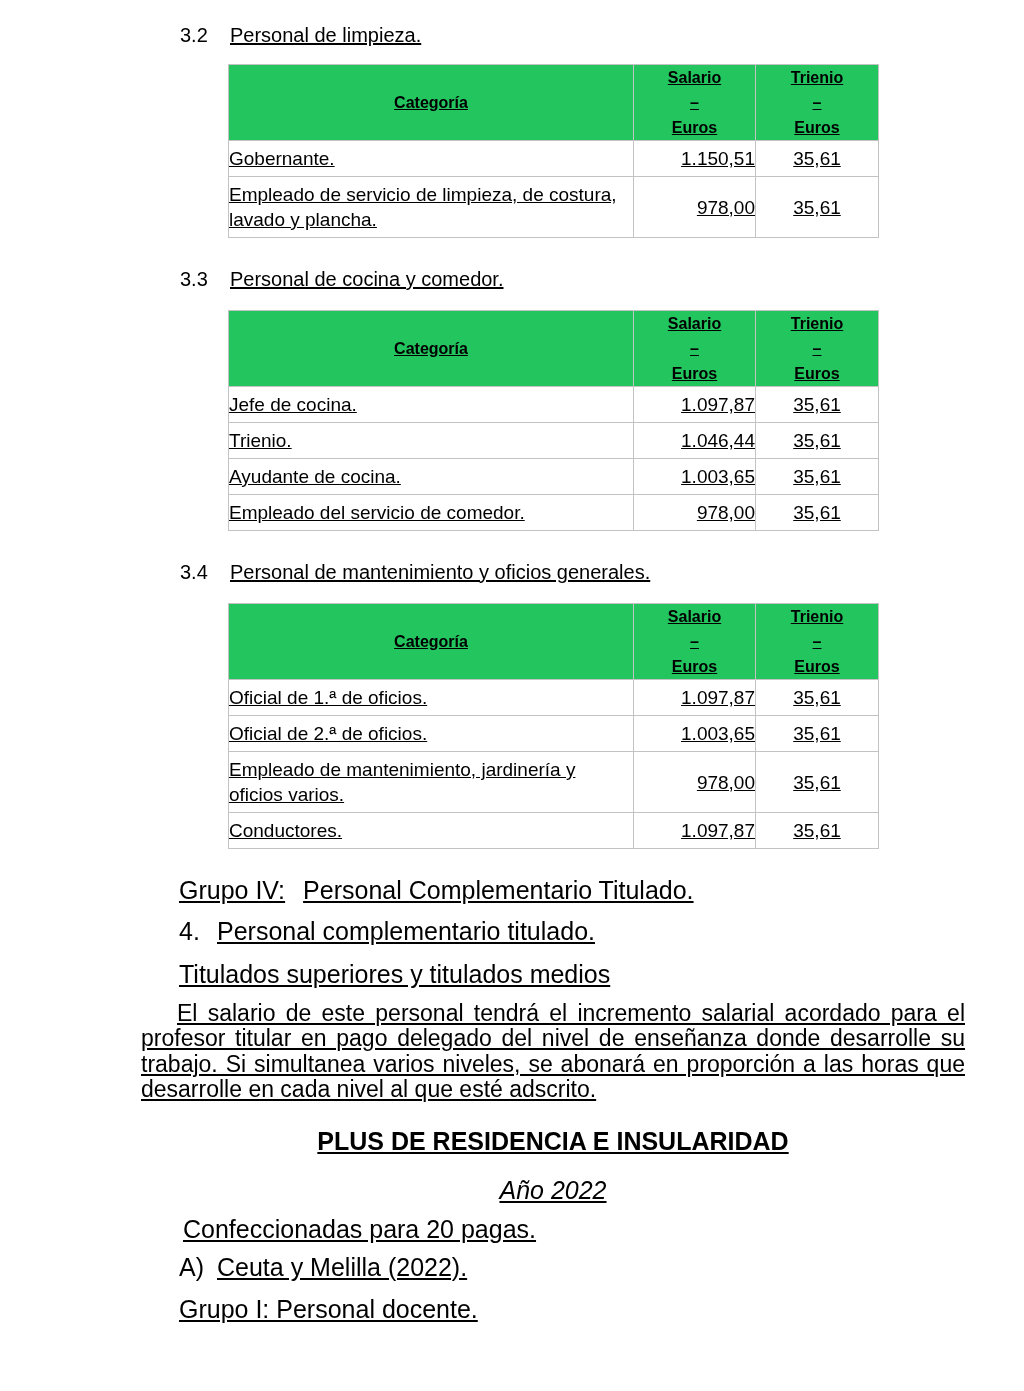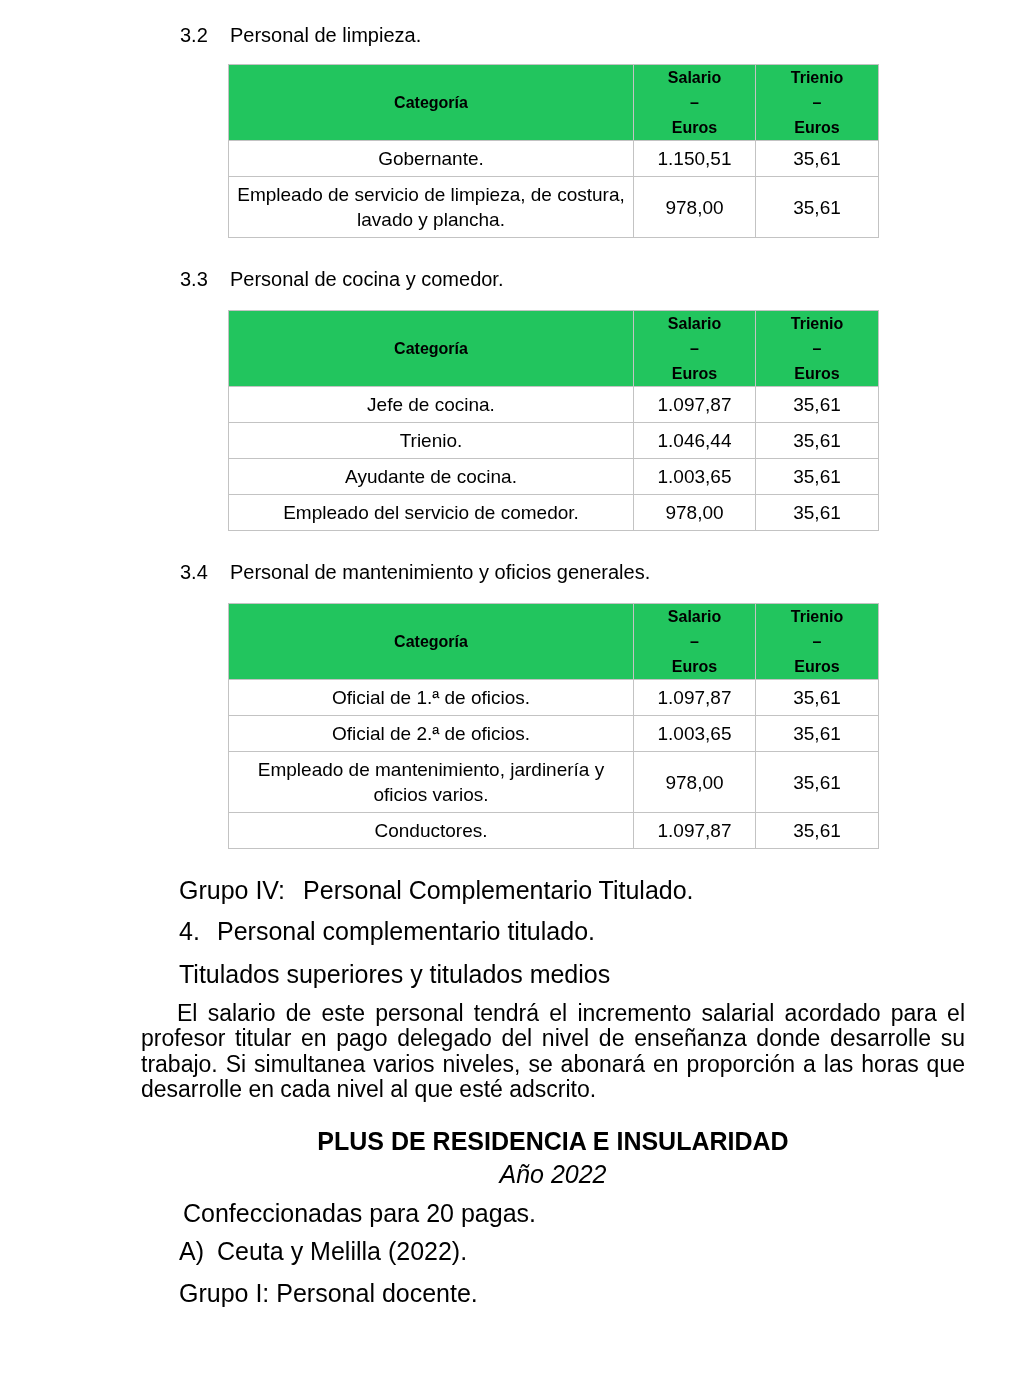--- a/index.html
+++ b/index.html
@@ -5,20 +5,21 @@
   * { box-sizing: border-box; }
   html, body { margin: 0; padding: 0; background: #ffffff; }
   .page {
     position: relative;
     width: 1024px;
     height: 1391px;
     background: #ffffff;
     color: #000000;
     font-family: "Liberation Sans", sans-serif;
     overflow: hidden;
+    text-decoration: underline;
   }
   .content {
     margin-left: 141px;
     width: 824px;
     padding-top: 24px;
   }
   
   .section-heading {
     font-size: 20px;
     line-height: 23px;
@@ -48,21 +49,20 @@
     line-height: 25px;
     text-align: center;
     vertical-align: middle;
     padding: 0;
   }
   table.data-table td {
     font-size: 19px;
     line-height: 25px;
     vertical-align: middle;
     padding: 5px 0;
-    text-align: center;
   }
   td.cat { text-align: left; padding-left: 7px; padding-right: 10px; }
   td.sal { text-align: right; padding-right: 23px; }
   td.tri { text-align: center; }
   
   .line {
     font-size: 25px;
     line-height: 25px;
     margin: 0;
   }
@@ -78,21 +78,21 @@
   }
   .center { text-align: center; }
   .bold { font-weight: 700; }
   .italic { font-style: italic; }
   
   .mt14 { margin-top: 14px; }
   .mt13 { margin-top: 13px; }
   .mt16 { margin-top: 16px; }
   .mt17 { margin-top: 17px; }
   .mt18 { margin-top: 18px; }
-  .mt24 { margin-top: 8px; }
+  .mt24 { margin-top: 24px; }
   .mt26 { margin-top: 26px; }
   .mt29 { margin-top: 29px; }
   .mt30 { margin-top: 30px; }
 </style>
 </head>
 <body>
 
 <div class="page">
   <div class="content">
 

